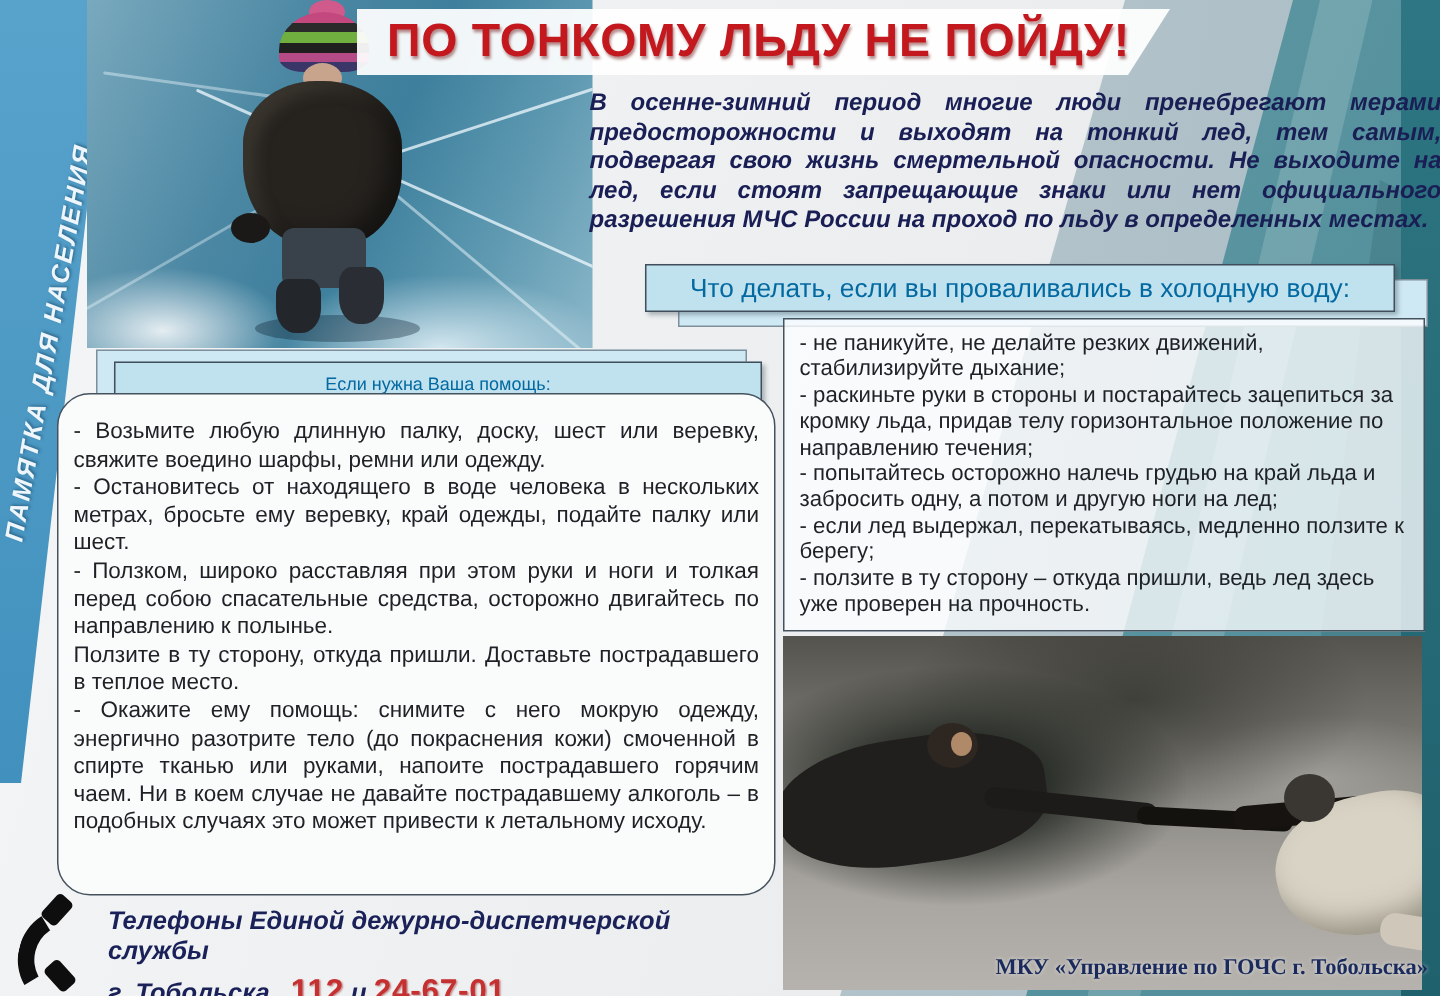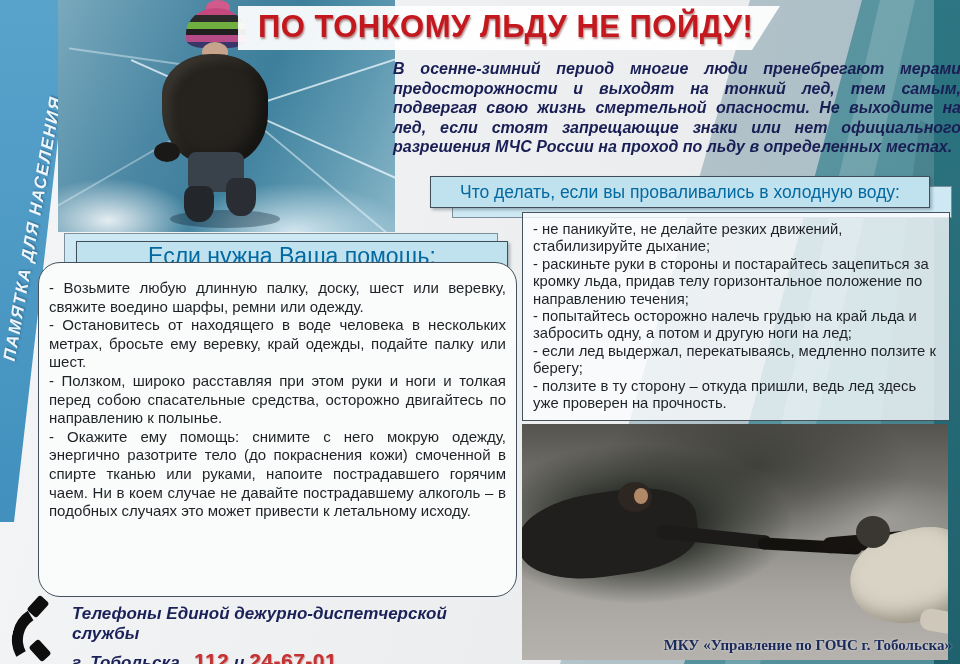--- a/index.html
+++ b/index.html
@@ -113,21 +113,21 @@
   
   .hdr-shadow{position:absolute;background:#cfe9f4;border:1px solid #7d8f9b;}
   .hdr-box{
     position:absolute;background:#c0e1ee;border:1px solid #3f4e5a;
     font-weight:normal;color:#0369a1;text-align:center;
     box-shadow:2px 2px 3px rgba(40,60,70,.35);
   }
   .what-shadow{left:452px;top:186px;width:498px;height:30px;}
   .what-box{left:430px;top:176px;width:498px;height:30px;font-size:17.5px;line-height:30px;}
   .help-shadow{left:64px;top:233px;width:432px;height:28px;}
-  .help-box{left:76px;top:241px;width:430px;height:28px;font-size:23px;line-height:28px;text-align:center;}
+  .help-box{left:76px;top:241px;width:430px;height:28px;font-size:12px;line-height:28px;text-align:center;}
   
   .list-box{position:absolute;border:1px solid #45525e;color:#1e2226;}
   .right-list{
     left:522px;top:212px;width:406px;height:191px;
     background:rgba(252,254,255,.78);
     padding:8px 10px;font-size:14.8px;line-height:17.4px;
   }
   .left-list{
     left:38px;top:262px;width:457px;height:312px;
     background:#fafbfb;
@@ -203,20 +203,21 @@
     <div class="list-item">- ползите  в ту  сторону – откуда  пришли,  ведь лед здесь уже проверен на прочность.</div>
   </div>
 
   <div class="hdr-shadow help-shadow"></div>
   <div class="hdr-box help-box">Если нужна Ваша помощь:</div>
 
   <div class="list-box left-list">
     <div class="list-item">- Возьмите любую длинную палку, доску, шест или веревку, свяжите воедино шарфы, ремни или одежду.</div>
     <div class="list-item">- Остановитесь от находящего в воде человека в нескольких метрах, бросьте ему веревку, край одежды, подайте палку или шест.</div>
     <div class="list-item">- Ползком, широко расставляя при этом руки и ноги и толкая перед собою спасательные средства, осторожно двигайтесь по направлению  к полынье.</div>
+    <div class="list-item">Ползите в ту сторону, откуда пришли.  Доставьте пострадавшего в теплое место.</div>
     <div class="list-item">- Окажите ему помощь: снимите с него мокрую одежду, энергично разотрите тело (до покраснения кожи) смоченной в спирте тканью или руками, напоите пострадавшего горячим чаем. Ни в коем случае не давайте пострадавшему алкоголь – в подобных случаях это может привести к летальному  исходу.</div>
   </div>
 
   <div class="phone-icon">
     <div class="phone-arc"></div>
     <div class="phone-ear"></div>
     <div class="phone-mouth"></div>
   </div>
   <div class="phone-text">
     <div class="phone-line1">Телефоны Единой дежурно-диспетчерской  службы</div>

